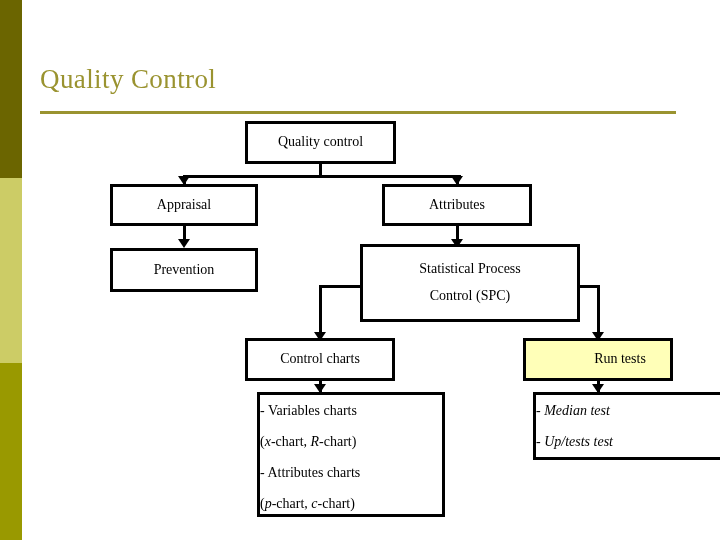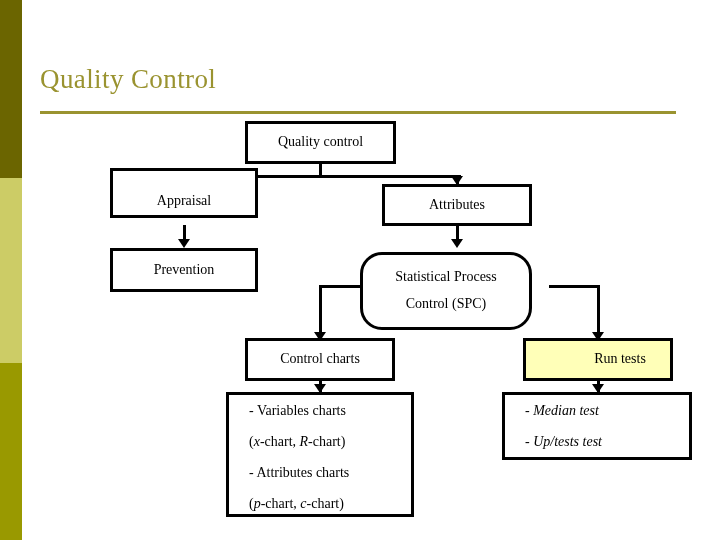--- a/index.html
+++ b/index.html
@@ -63,22 +63,23 @@
     font-family: "Liberation Serif", serif;
     font-size: 14px;
     color: #000000;
     line-height: 1.9;
     z-index: 3;
   }
   .box.fill-yellow { background: #ffffb8; }
   .box.text-left {
     display: block;
     text-align: left;
-    padding: 9px 0 0 20px;
+    padding: 9px 0 0 0;
     line-height: 1;
+    margin-left: 31px;
   }
   .box.text-left .li {
     display: block;
     margin-bottom: 17px;
     white-space: nowrap;
   }
   .box .two-line {
     display: block;
   }
   .box .two-line span { display: block; }
@@ -138,33 +139,33 @@
   <div class="ln vline" style="left:319px; top:381px; height:13px;"></div>
   <div class="arrow" style="left:314px; top:384px;"></div>
 
   <div class="ln vline" style="left:597px; top:381px; height:13px;"></div>
   <div class="arrow" style="left:592px; top:384px;"></div>
 
   <div class="box" style="left:245px; top:121px; width:151px; height:43px;">
     <span>Quality control</span>
   </div>
 
-  <div class="box" style="left:110px; top:168px; width:148px; height:50px;align-items:flex-end;">
+  <div class="box" style="left:110px; top:184px; width:148px; height:42px;">
     <span>Appraisal</span>
   </div>
 
   <div class="box" style="left:382px; top:184px; width:150px; height:42px;">
     <span>Attributes</span>
   </div>
 
   <div class="box" style="left:110px; top:248px; width:148px; height:44px;">
     <span>Prevention</span>
   </div>
 
-  <div class="box" style="left:360px; top:252px; width:172px; height:78px;border-radius:22px;">
+  <div class="box" style="left:360px; top:244px; width:220px; height:78px;">
     <span class="two-line">
       <span>Statistical Process</span>
       <span>Control (SPC)</span>
     </span>
   </div>
 
   <div class="box" style="left:245px; top:338px; width:150px; height:43px;">
     <span>Control charts</span>
   </div>
 

